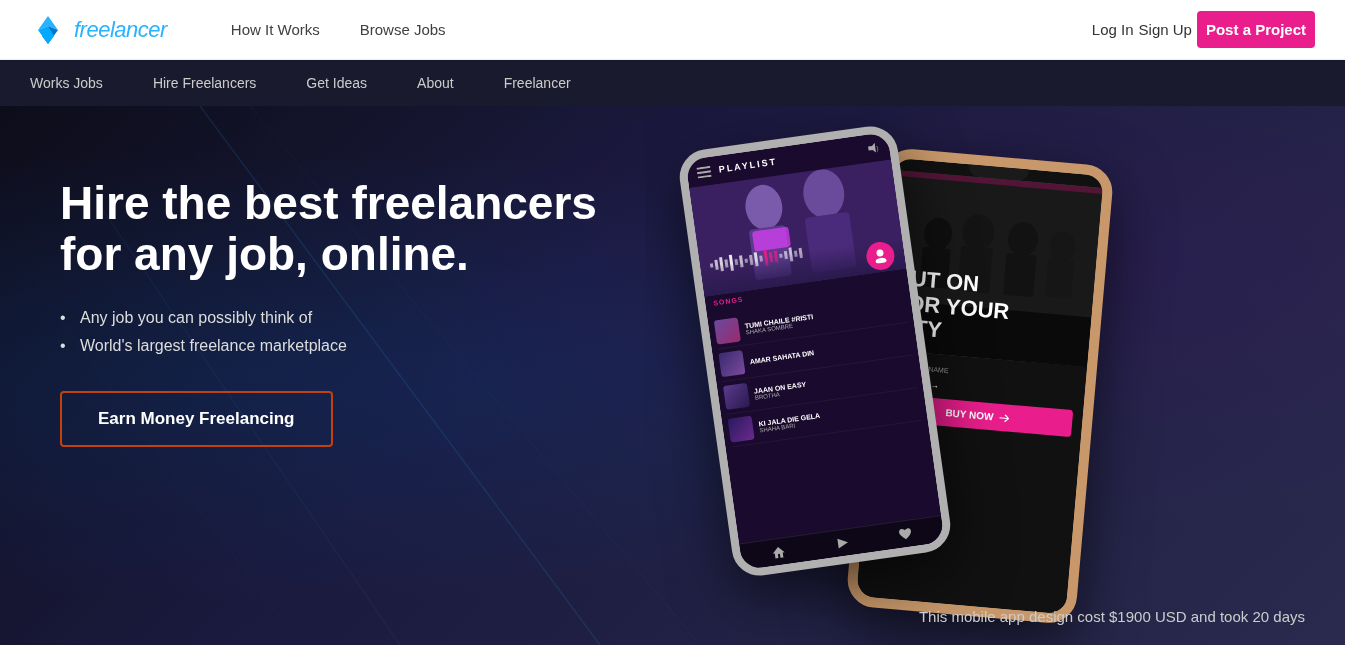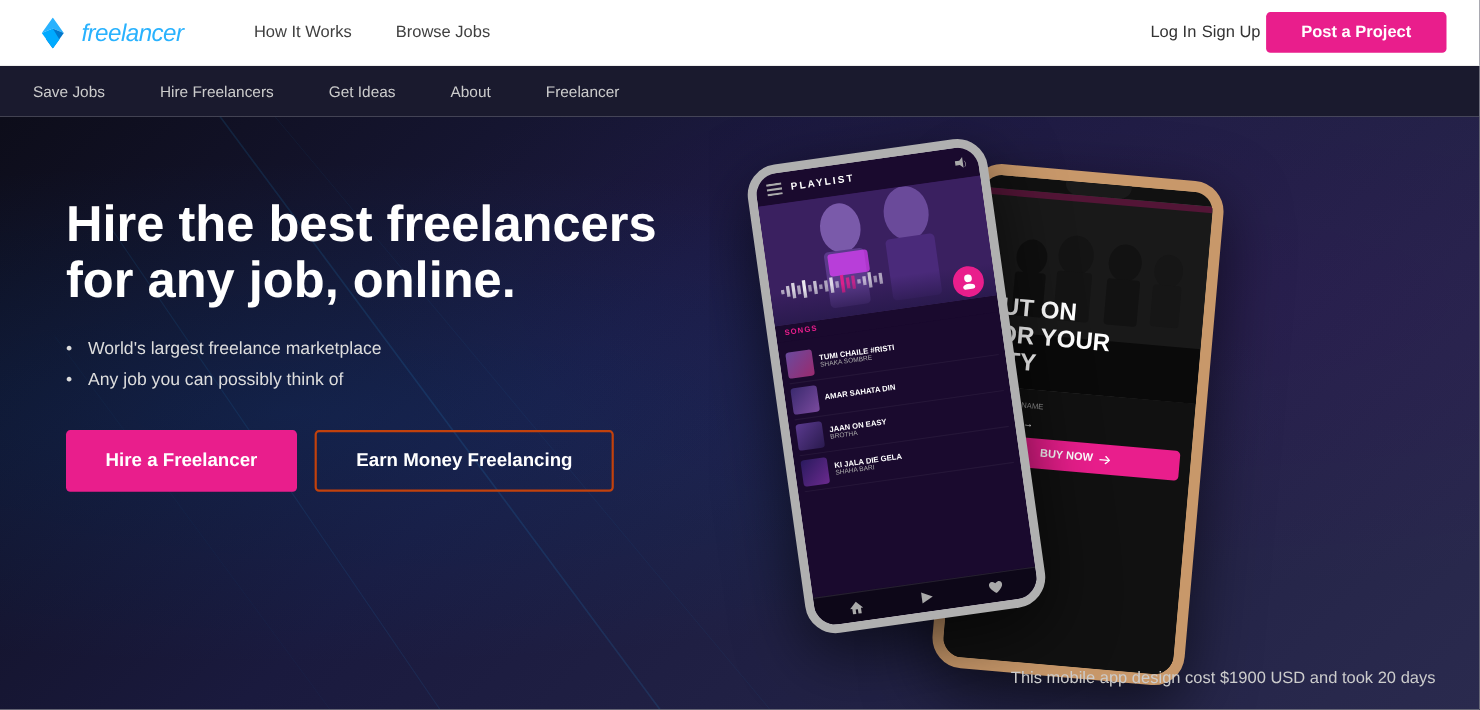--- a/index.html
+++ b/index.html
@@ -50,21 +50,21 @@
     .login-link, .signup-link {
       font-size: 15px;
       color: #333;
       text-decoration: none;
       cursor: pointer;
     }
     .post-project-btn {
       background: #e91e8c;
       color: #fff;
       border: none;
-      padding: 10px 32px;
+      padding: 10px 9px;
       font-size: 15px;
       font-weight: bold;
       border-radius: 4px;
       cursor: pointer;
     }
 
     
     .secondary-nav {
       display: flex;
       align-items: center;
@@ -364,46 +364,45 @@
   </div>
 
   <div class="top-nav-right">
     <a class="login-link">Log In</a>
     <a class="signup-link">Sign Up</a>
     <button class="post-project-btn">Post a Project</button>
   </div>
 </nav>
 
 <nav class="secondary-nav">
-  <a class="secondary-nav-link">Save Jobs</a>
+  <a class="secondary-nav-link">Works Jobs</a>
   <a class="secondary-nav-link">Hire Freelancers</a>
   <a class="secondary-nav-link">Get Ideas</a>
   <a class="secondary-nav-link">About</a>
   <a class="secondary-nav-link">Freelancer</a>
 </nav>
 
 <section class="hero">
   <div class="hero-bg">
 
     <svg style="position:absolute;top:0;left:0;width:100%;height:100%;opacity:0.3" viewBox="0 0 1345 539">
       <line x1="200" y1="0" x2="600" y2="539" stroke="#29b2fe" stroke-width="1.5" opacity="0.4"></line>
       <line x1="250" y1="0" x2="700" y2="539" stroke="#29b2fe" stroke-width="0.8" opacity="0.2"></line>
       <line x1="100" y1="100" x2="400" y2="539" stroke="#29b2fe" stroke-width="1" opacity="0.3"></line>
       <line x1="50" y1="200" x2="300" y2="539" stroke="#29b2fe" stroke-width="0.5" opacity="0.2"></line>
     </svg>
   </div>
 
   <div class="hero-content">
     <h1 class="hero-title">Hire the best freelancers for any job, online.</h1>
     <ul class="hero-bullets">
+      <li>Any job you can possibly think of</li>
       <li>World's largest freelance marketplace</li>
-      <li>Any job you can possibly think of</li>
     </ul>
     <div class="hero-buttons">
-      <button class="hire-btn">Hire a Freelancer</button>
       <button class="earn-btn">Earn Money Freelancing</button>
     </div>
   </div>
 
   <div class="hero-phones">
 
     <div class="phone1">
       <div class="phone1-screen">
         <div class="phone1-header">
 

